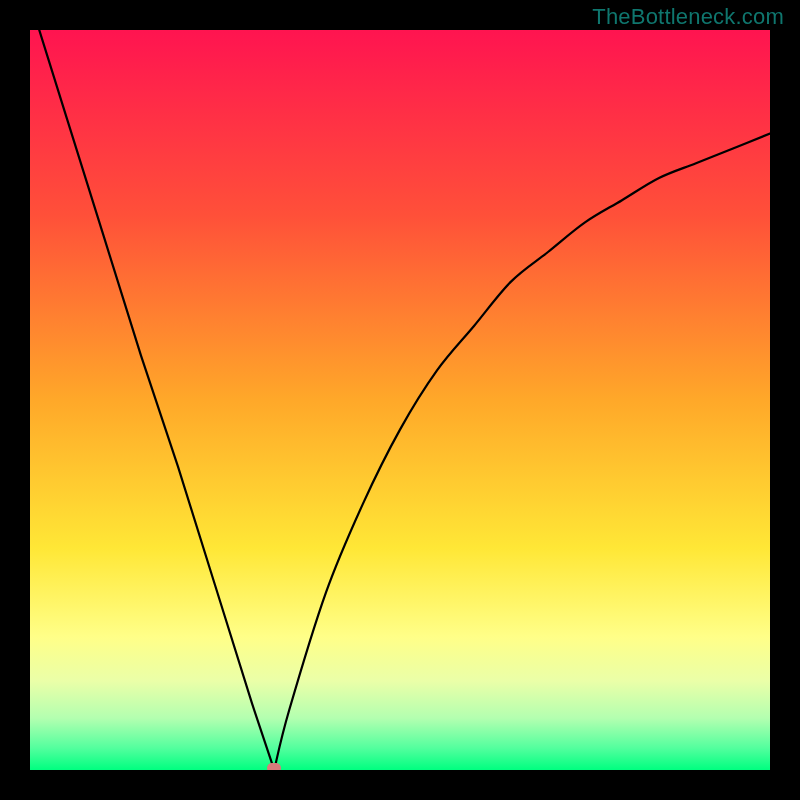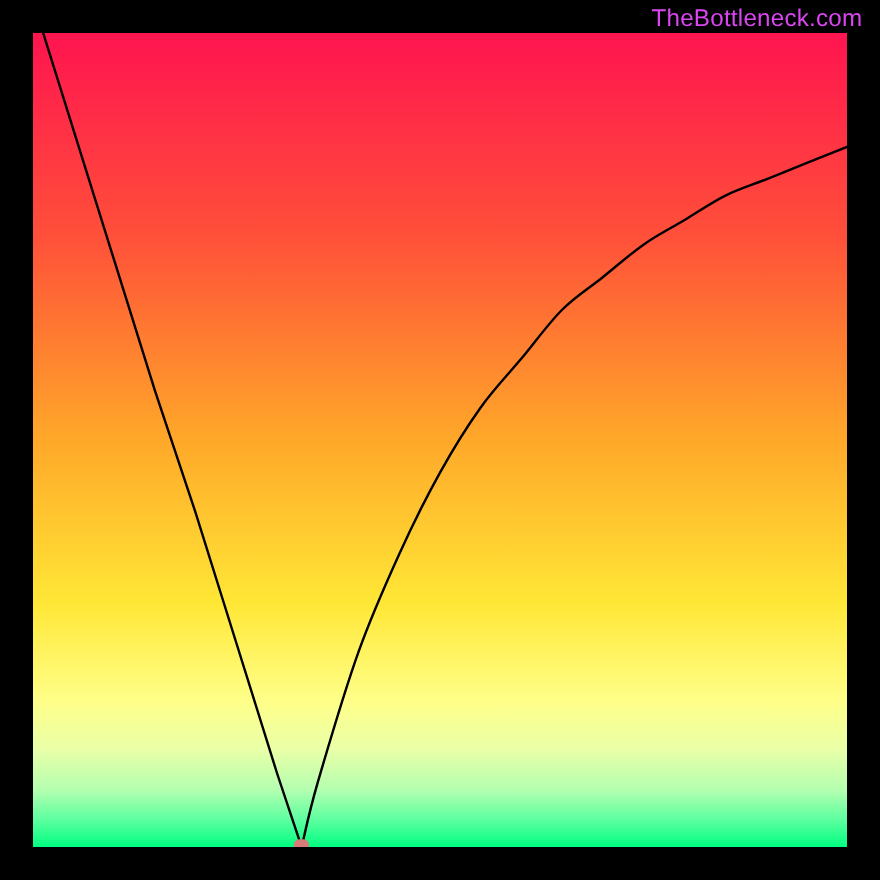--- a/index.html
+++ b/index.html
@@ -44,21 +44,21 @@
     width: 14px;
     height: 10px;
     border-radius: 5px;
     background: #d97b7b;
     transform: translate(-50%, -50%);
   }
   .watermark {
     position: absolute;
     top: 4px;
     right: 16px;
-    color: #d946ef;
+    color: #0f766e;
     font-size: 22px;
     font-weight: 500;
     letter-spacing: 0.2px;
     margin-left: 20px;
   }
 </style>
 </head>
 <body>
 
 <div class="frame">

